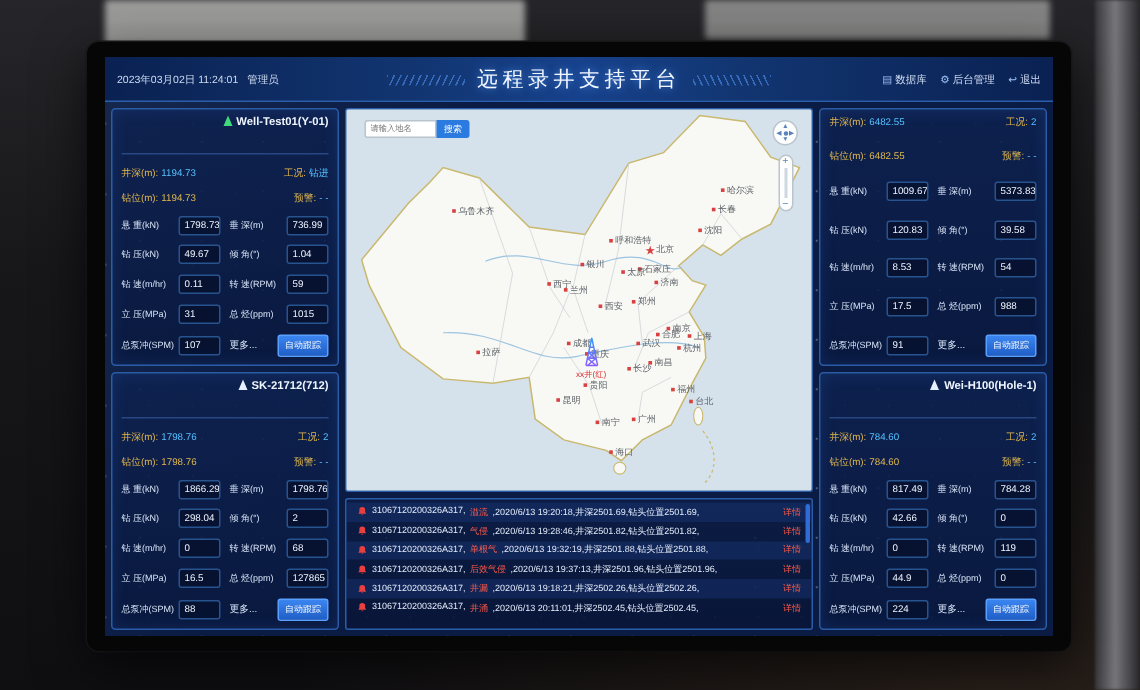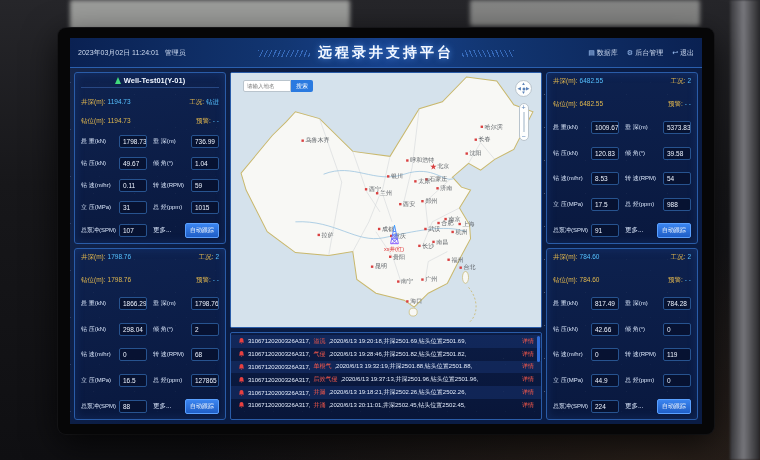--- a/index.html
+++ b/index.html
@@ -30,43 +30,43 @@
       background-size:41px 33px, 29px 47px; background-position:3px 7px, 15px 21px; }
   .screen .glare { position:absolute; inset:0; pointer-events:none;
       background:linear-gradient(118deg, rgba(255,255,255,.05), transparent 32%); }
 
   
   .hdr { position:relative; height:30px; display:flex; align-items:center; padding:0 8px;
          background:linear-gradient(90deg,#0a2152,#123672 34%,#17418c 50%,#123672 66%,#0a2152);
          border-bottom:1px solid #2a5fae; z-index:3; }
   .hdr-left { display:flex; gap:6px; font-size:7px; color:#cfdcf2; white-space:nowrap; }
   .hdr-title { position:absolute; left:50%; transform:translateX(-50%);
-               font-size:14px; font-weight:bold; color:#f2f7ff; letter-spacing:3px;
+               font-size:14px; font-weight:normal; color:#f2f7ff; letter-spacing:3px;
                text-shadow:0 0 6px rgba(90,160,255,.8); white-space:nowrap; }
   .deco { position:absolute; top:12px; width:52px; height:7px; opacity:.8;
           background:repeating-linear-gradient(115deg,#3f77cc 0 1px,transparent 1px 4px); }
   .deco.l { left:50%; margin-left:-128px; }
   .deco.r { left:50%; margin-left:76px; transform:scaleX(-1); }
   .hdr-right { margin-left:auto; display:flex; gap:9px; font-size:7px; color:#cfdcf2; }
   .hdr-right .nav-item { display:flex; align-items:center; gap:2px; cursor:pointer; white-space:nowrap; }
   .hdr-right .nav-ic { font-size:7px; color:#9fc3f5; }
 
   
   .content { position:absolute; top:30px; left:0; right:0; bottom:0; display:flex; gap:4px; padding:4px; z-index:2; }
   .colL,.colR { width:152px; display:flex; flex-direction:column; gap:4px; }
   .colC { flex:1; display:flex; flex-direction:column; gap:4px; min-width:0; }
 
   
   .panel { flex:1; border:1px solid #2a5ca8; border-radius:3px; padding:3px 6px 5px;
            background:linear-gradient(rgba(14,34,80,.85), rgba(9,24,62,.85));
            box-shadow:inset 0 0 10px rgba(40,90,180,.25);
            display:flex; flex-direction:column; justify-content:space-between; min-height:0; }
-  .p-title { display:flex; align-items:center; justify-content:center; gap:3px;
+  .p-title { display:flex; align-items:center; justify-content:flex-end; gap:3px;
              font-size:7.5px; font-weight:bold; color:#f0f6ff;
-             border-bottom:1px solid rgba(70,120,200,.45); padding-bottom:2px; }
+             border-bottom:1px solid rgba(70,120,200,.45); padding-bottom:17px; }
   .mini-derrick { width:0; height:0; border-left:3px solid transparent; border-right:3px solid transparent;
                   border-bottom:7px solid #fff; }
   .kv-row { display:flex; justify-content:space-between; font-size:6.5px; margin-top:1px; }
   .kv-l { color:#e5b94e; }
   .kv-v { margin-left:2px; }
   .m-row { display:flex; gap:6px; align-items:center; }
   .m-half { flex:1; display:flex; align-items:center; min-width:0; }
   .m-lab { font-size:6px; color:#d8e4f8; width:38px; flex:none; white-space:nowrap; }
   .m-box { flex:1; height:13px; line-height:12px; border:1px solid #27538f; border-radius:2px;
            background:rgba(7,18,48,.9); color:#eef4ff; font-size:6.5px; padding:0 3px;
@@ -215,20 +215,24 @@
                   <span class="m-lab">总泵冲(SPM)</span>
                   <div class="m-box">107</div>
                 </div>
                 <div class="m-half" style="justify-content: space-between;">
                   <span class="more-link">更多...</span>
                   <button class="track-btn">自动跟踪</button>
                 </div>
               </div>
             </div>
             <div class="panel">
+              <div class="p-title">
+                <span class="mini-derrick" style="border-bottom-color: rgb(232, 240, 255);"></span>
+                <span>SK-21712(712)</span>
+              </div>
               <div class="kv-row">
                 <span><span class="kv-l">井深(m):</span><span class="kv-v" style="color: rgb(86, 193, 255);">1798.76</span></span>
                 <span><span class="kv-l">工况:</span><span class="kv-v" style="color: rgb(86, 193, 255);">2</span></span>
               </div>
               <div class="kv-row">
                 <span><span class="kv-l">钻位(m):</span><span class="kv-v" style="color: rgb(224, 184, 79);">1798.76</span></span>
                 <span><span class="kv-l">预警:</span><span class="kv-v" style="color: rgb(86, 193, 255);">- -</span></span>
               </div>
               <div class="m-row">
                 <div class="m-half">
@@ -519,20 +523,24 @@
                   <span class="m-lab">总泵冲(SPM)</span>
                   <div class="m-box">91</div>
                 </div>
                 <div class="m-half" style="justify-content: space-between;">
                   <span class="more-link">更多...</span>
                   <button class="track-btn">自动跟踪</button>
                 </div>
               </div>
             </div>
             <div class="panel">
+              <div class="p-title">
+                <span class="mini-derrick" style="border-bottom-color: rgb(232, 240, 255);"></span>
+                <span>Wei-H100(Hole-1)</span>
+              </div>
               <div class="kv-row">
                 <span><span class="kv-l">井深(m):</span><span class="kv-v" style="color: rgb(86, 193, 255);">784.60</span></span>
                 <span><span class="kv-l">工况:</span><span class="kv-v" style="color: rgb(86, 193, 255);">2</span></span>
               </div>
               <div class="kv-row">
                 <span><span class="kv-l">钻位(m):</span><span class="kv-v" style="color: rgb(224, 184, 79);">784.60</span></span>
                 <span><span class="kv-l">预警:</span><span class="kv-v" style="color: rgb(86, 193, 255);">- -</span></span>
               </div>
               <div class="m-row">
                 <div class="m-half">

